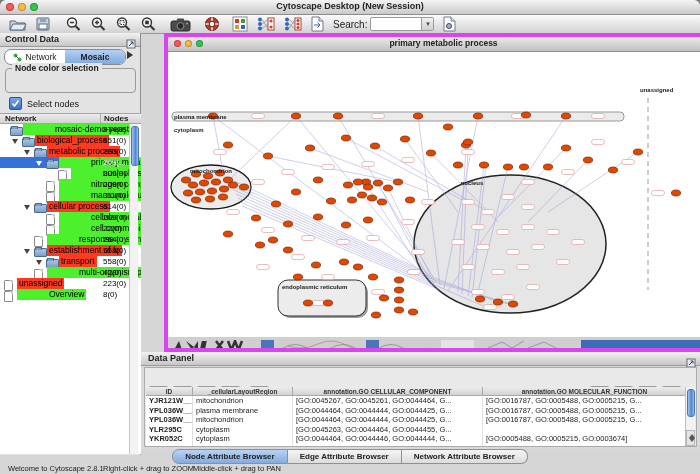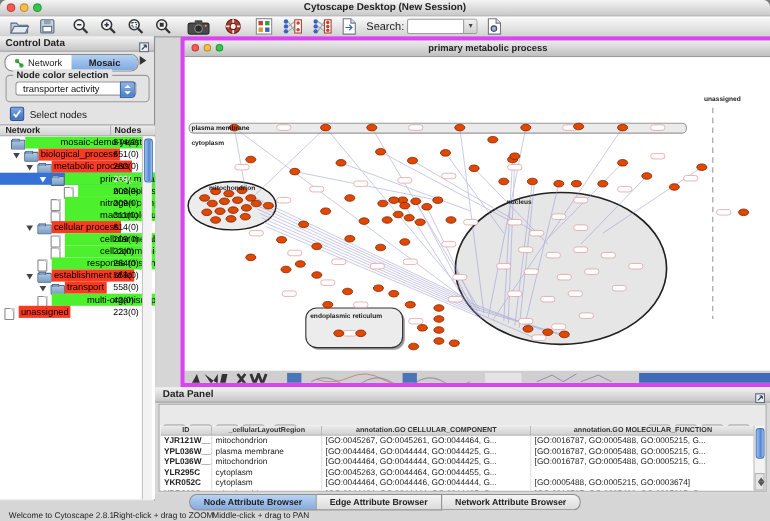--- a/index.html
+++ b/index.html
@@ -285,27 +285,20 @@
           </svg>
         <span>Network</span>
       </div>
       <div class="cp-tab active">
         <span>Mosaic</span>
       </div>
     </div>
     <span class="cp-tab-more"></span>
     <div class="groupbox">
       <span class="gb-label">Node color selection</span>
-      <div class="combo">
-        <span>transporter activity</span>
-        <span class="cstepper">
-            <i class="up"></i>
-            <i class="dn"></i>
-          </span>
-      </div>
     </div>
     <div class="chkrow">
       <span class="chk">
           <svg width="9" height="9">
             <path d="M1.5 4.5 L3.5 7 L7.5 1.5" stroke="#fff" stroke-width="1.6" fill="none"></path>
           </svg>
         </span>
       <span>Select nodes</span>
     </div>
     <div class="treehead">
@@ -387,20 +380,25 @@
         </div>
         <div class="trow">
           <span class="ticon doc" style="left:34px"></span>
           <span class="tlabel green" style="left:47px">multi-organism pro</span>
           <span class="tcount">42(0)</span>
         </div>
         <div class="trow">
           <span class="ticon doc" style="left:4px"></span>
           <span class="tlabel red" style="left:17px">unassigned</span>
           <span class="tcount">223(0)</span>
+        </div>
+        <div class="trow">
+          <span class="ticon doc" style="left:4px"></span>
+          <span class="tlabel green" style="left:17px">Overview</span>
+          <span class="tcount">8(0)</span>
         </div>
       </div>
     <div class="vscroll">
         <div class="vthumb" style="top:2px;height:38px"></div>
       </div>
   </div>
 
   <div class="netframe">
     <div class="net-title">
       <div class="lights">

